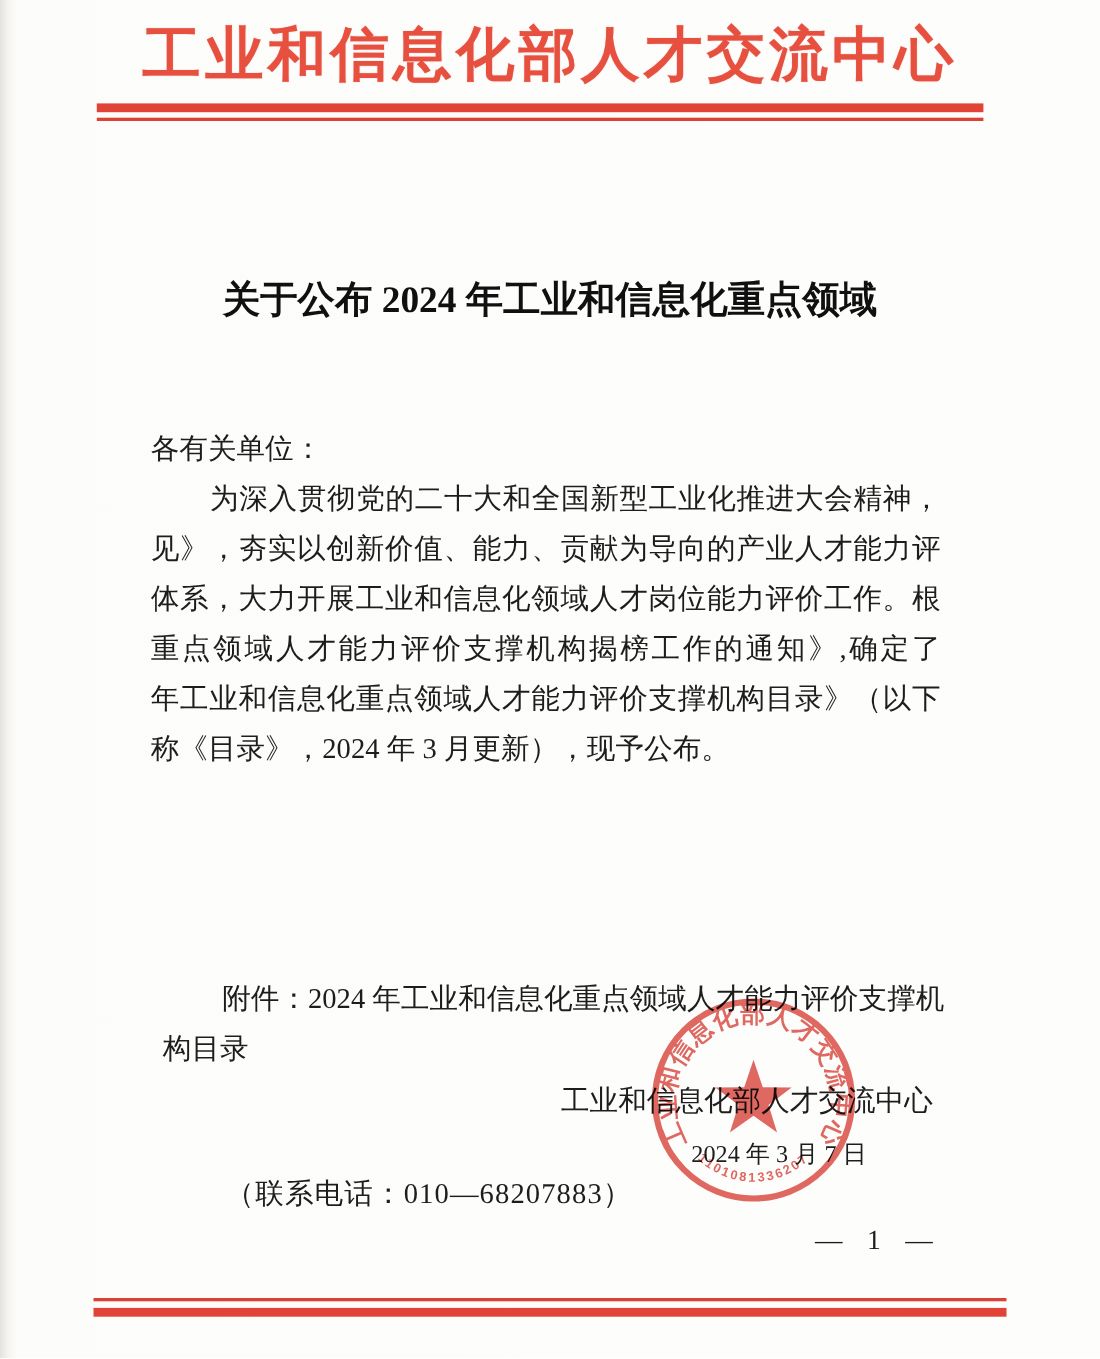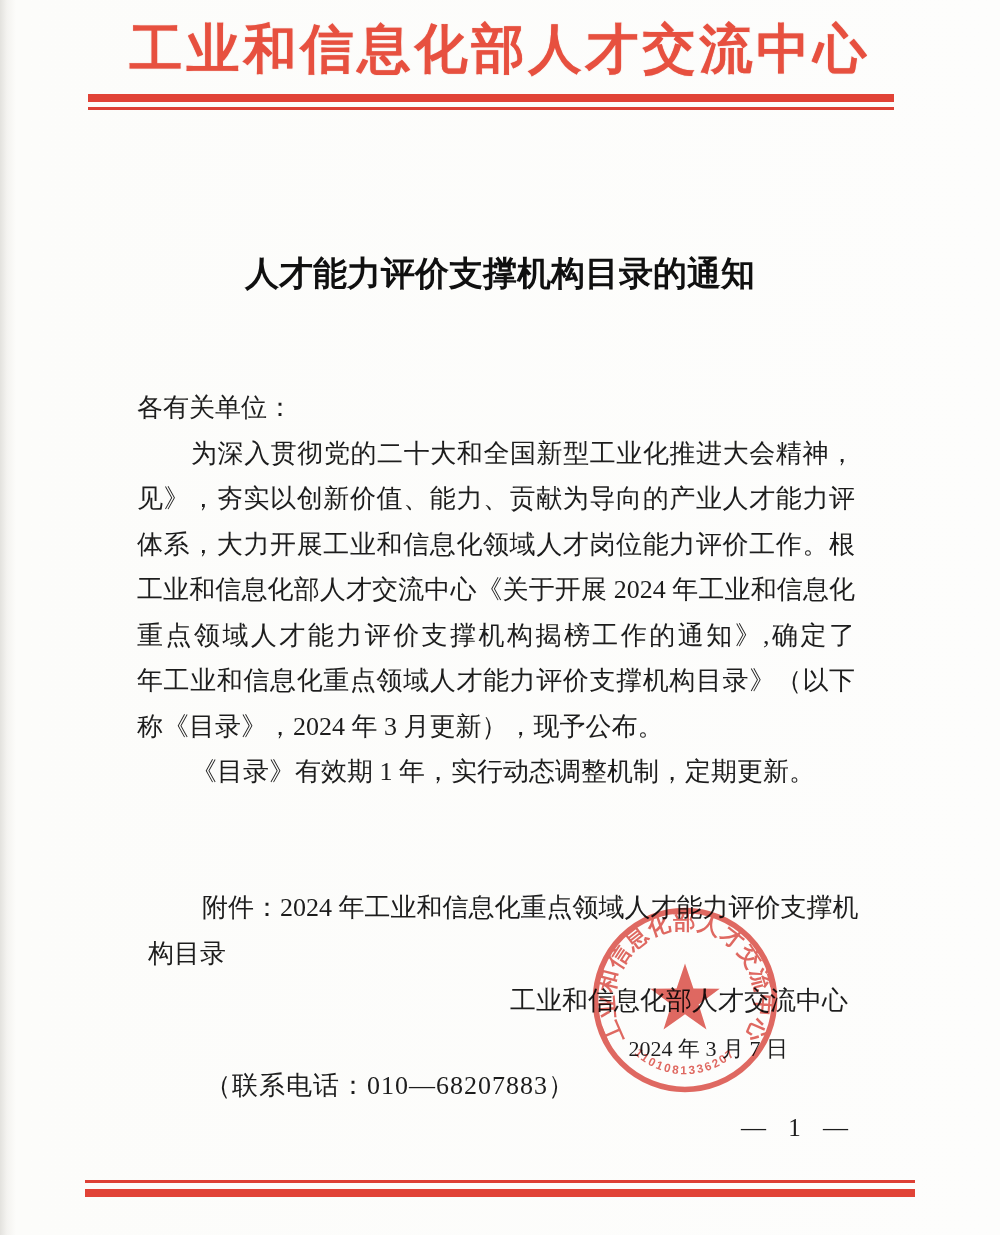--- a/index.html
+++ b/index.html
@@ -97,33 +97,31 @@
 <body>
 
 <div class="page">
 
   <div class="letterhead-title">工业和信息化部人才交流中心</div>
   <div class="rule rule-top-thick"></div>
   <div class="rule rule-top-thin"></div>
 
 
   <div class="doc-title">
-    <div>人才能力评价支撑机构目录的通知</div>
+    <div>关于公布 2024 年工业和信息化重点领域</div>
   </div>
 
   <div class="body-block">
     <div class="line">各有关单位：</div>
     <div class="line jfy ind">为深入贯彻党的二十大和全国新型工业化推进大会精神，认</div>
     <div class="line jfy">见》，夯实以创新价值、能力、贡献为导向的产业人才能力评价</div>
     <div class="line jfy">体系，大力开展工业和信息化领域人才岗位能力评价工作。根据</div>
-    <div class="line jfy">工业和信息化部人才交流中心《关于开展 2024 年工业和信息化</div>
     <div class="line jfy">重点领域人才能力评价支撑机构揭榜工作的通知》,确定了《2024</div>
     <div class="line jfy">年工业和信息化重点领域人才能力评价支撑机构目录》（以下简</div>
     <div class="line">称《目录》，2024 年 3 月更新），现予公布。</div>
-    <div class="line ind">《目录》有效期 1 年，实行动态调整机制，定期更新。</div>
   </div>
 
   <div class="attachment-block">
     <div class="line ind">附件：2024 年工业和信息化重点领域人才能力评价支撑机</div>
     <div class="line">构目录</div>
   </div>
 
   <div class="sig-org">工业和信息化部人才交流中心</div>
   <div class="sig-date">2024 年 3 月 7 日</div>
 

